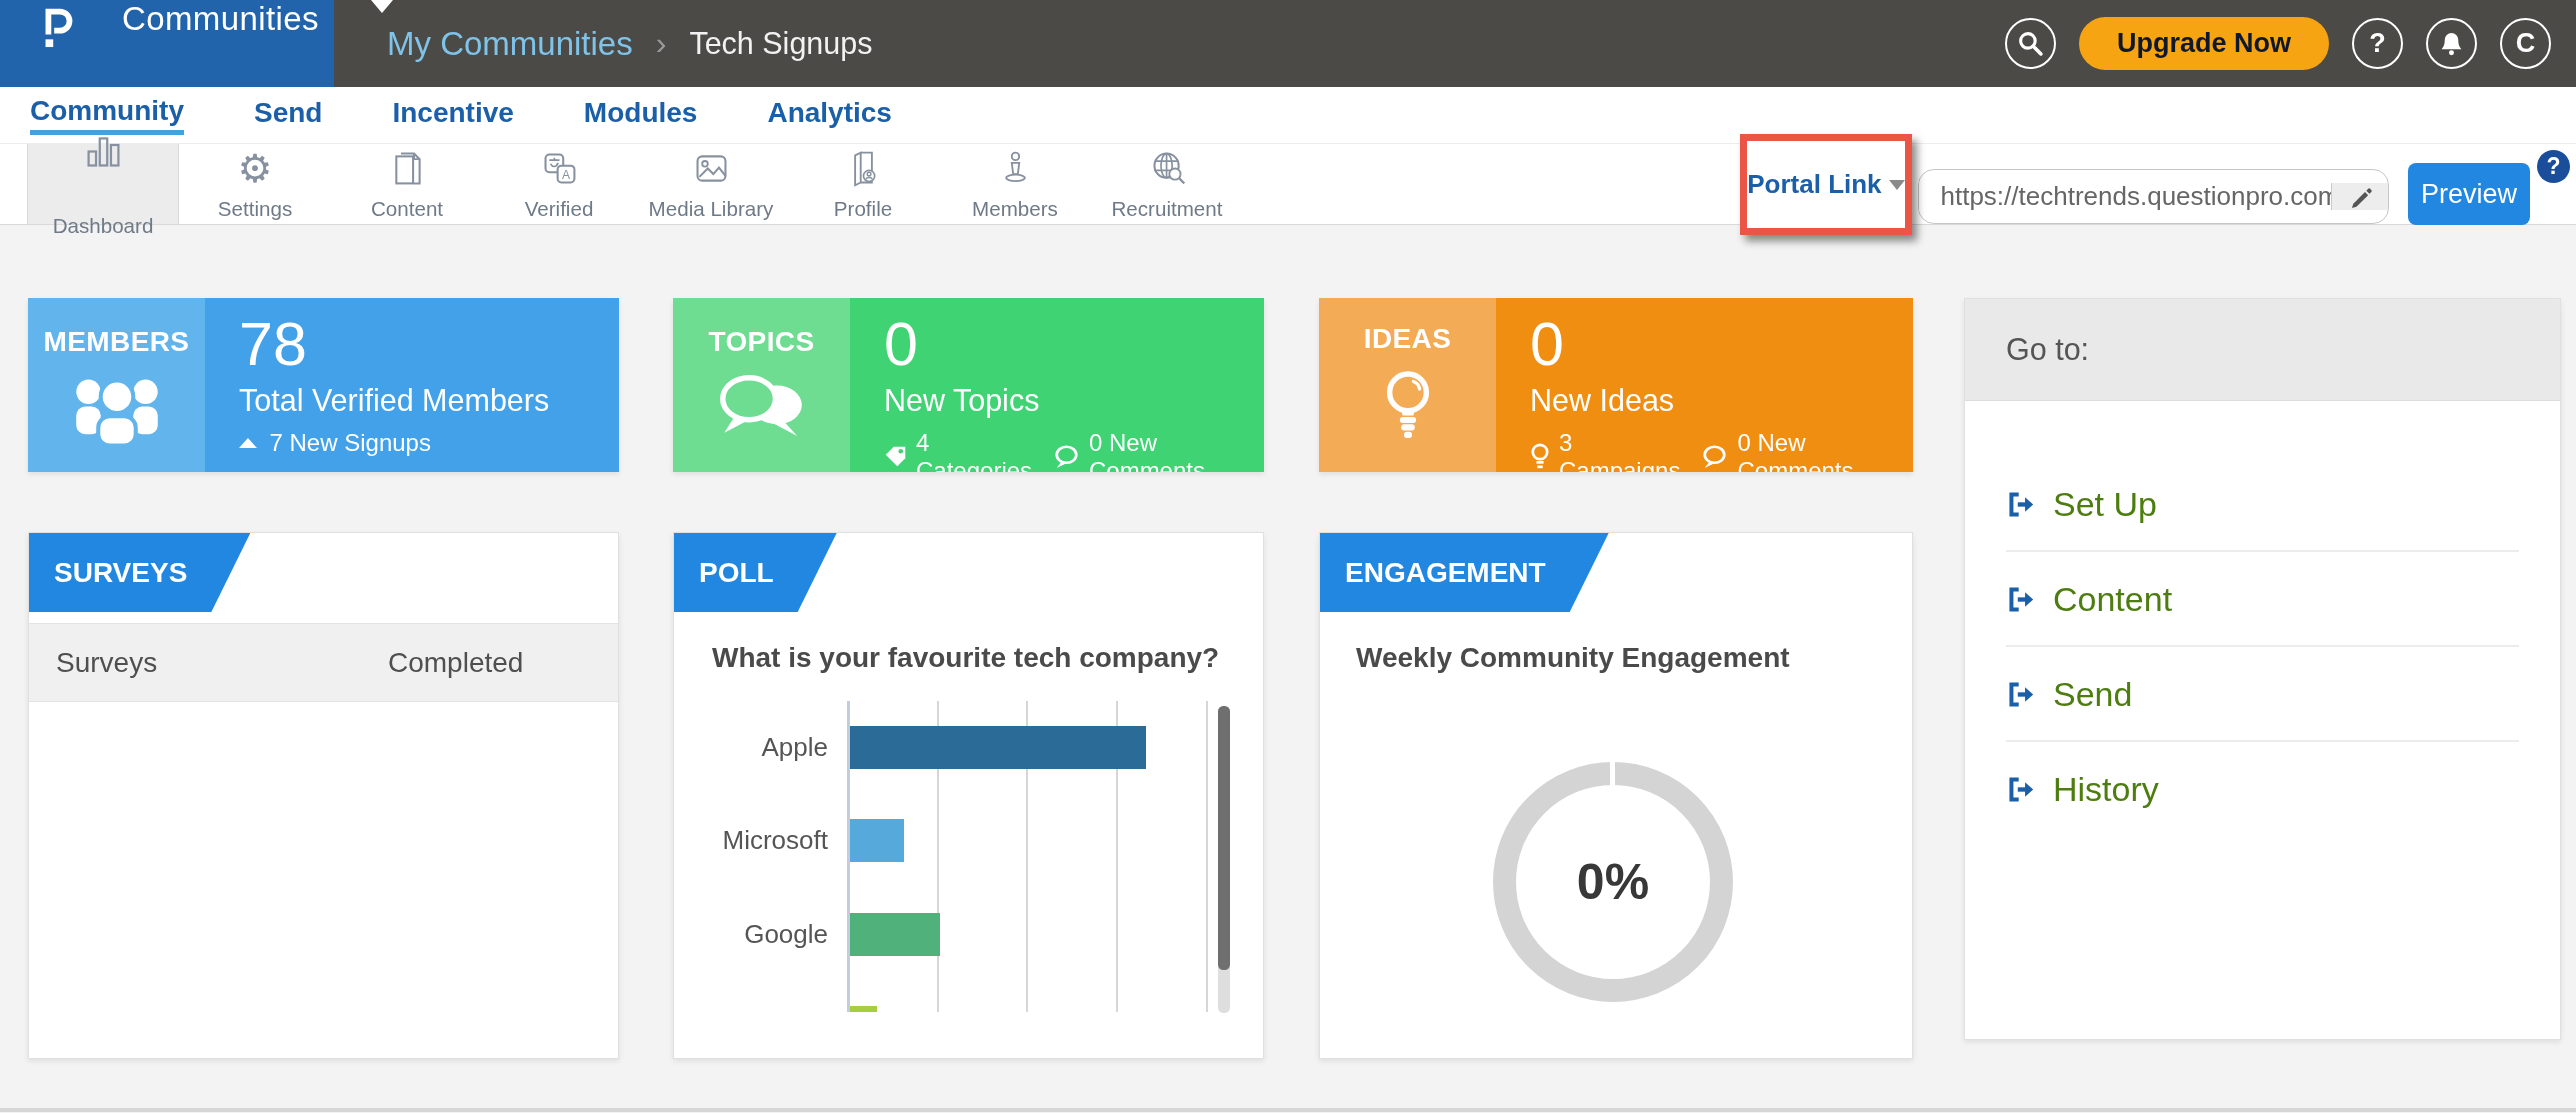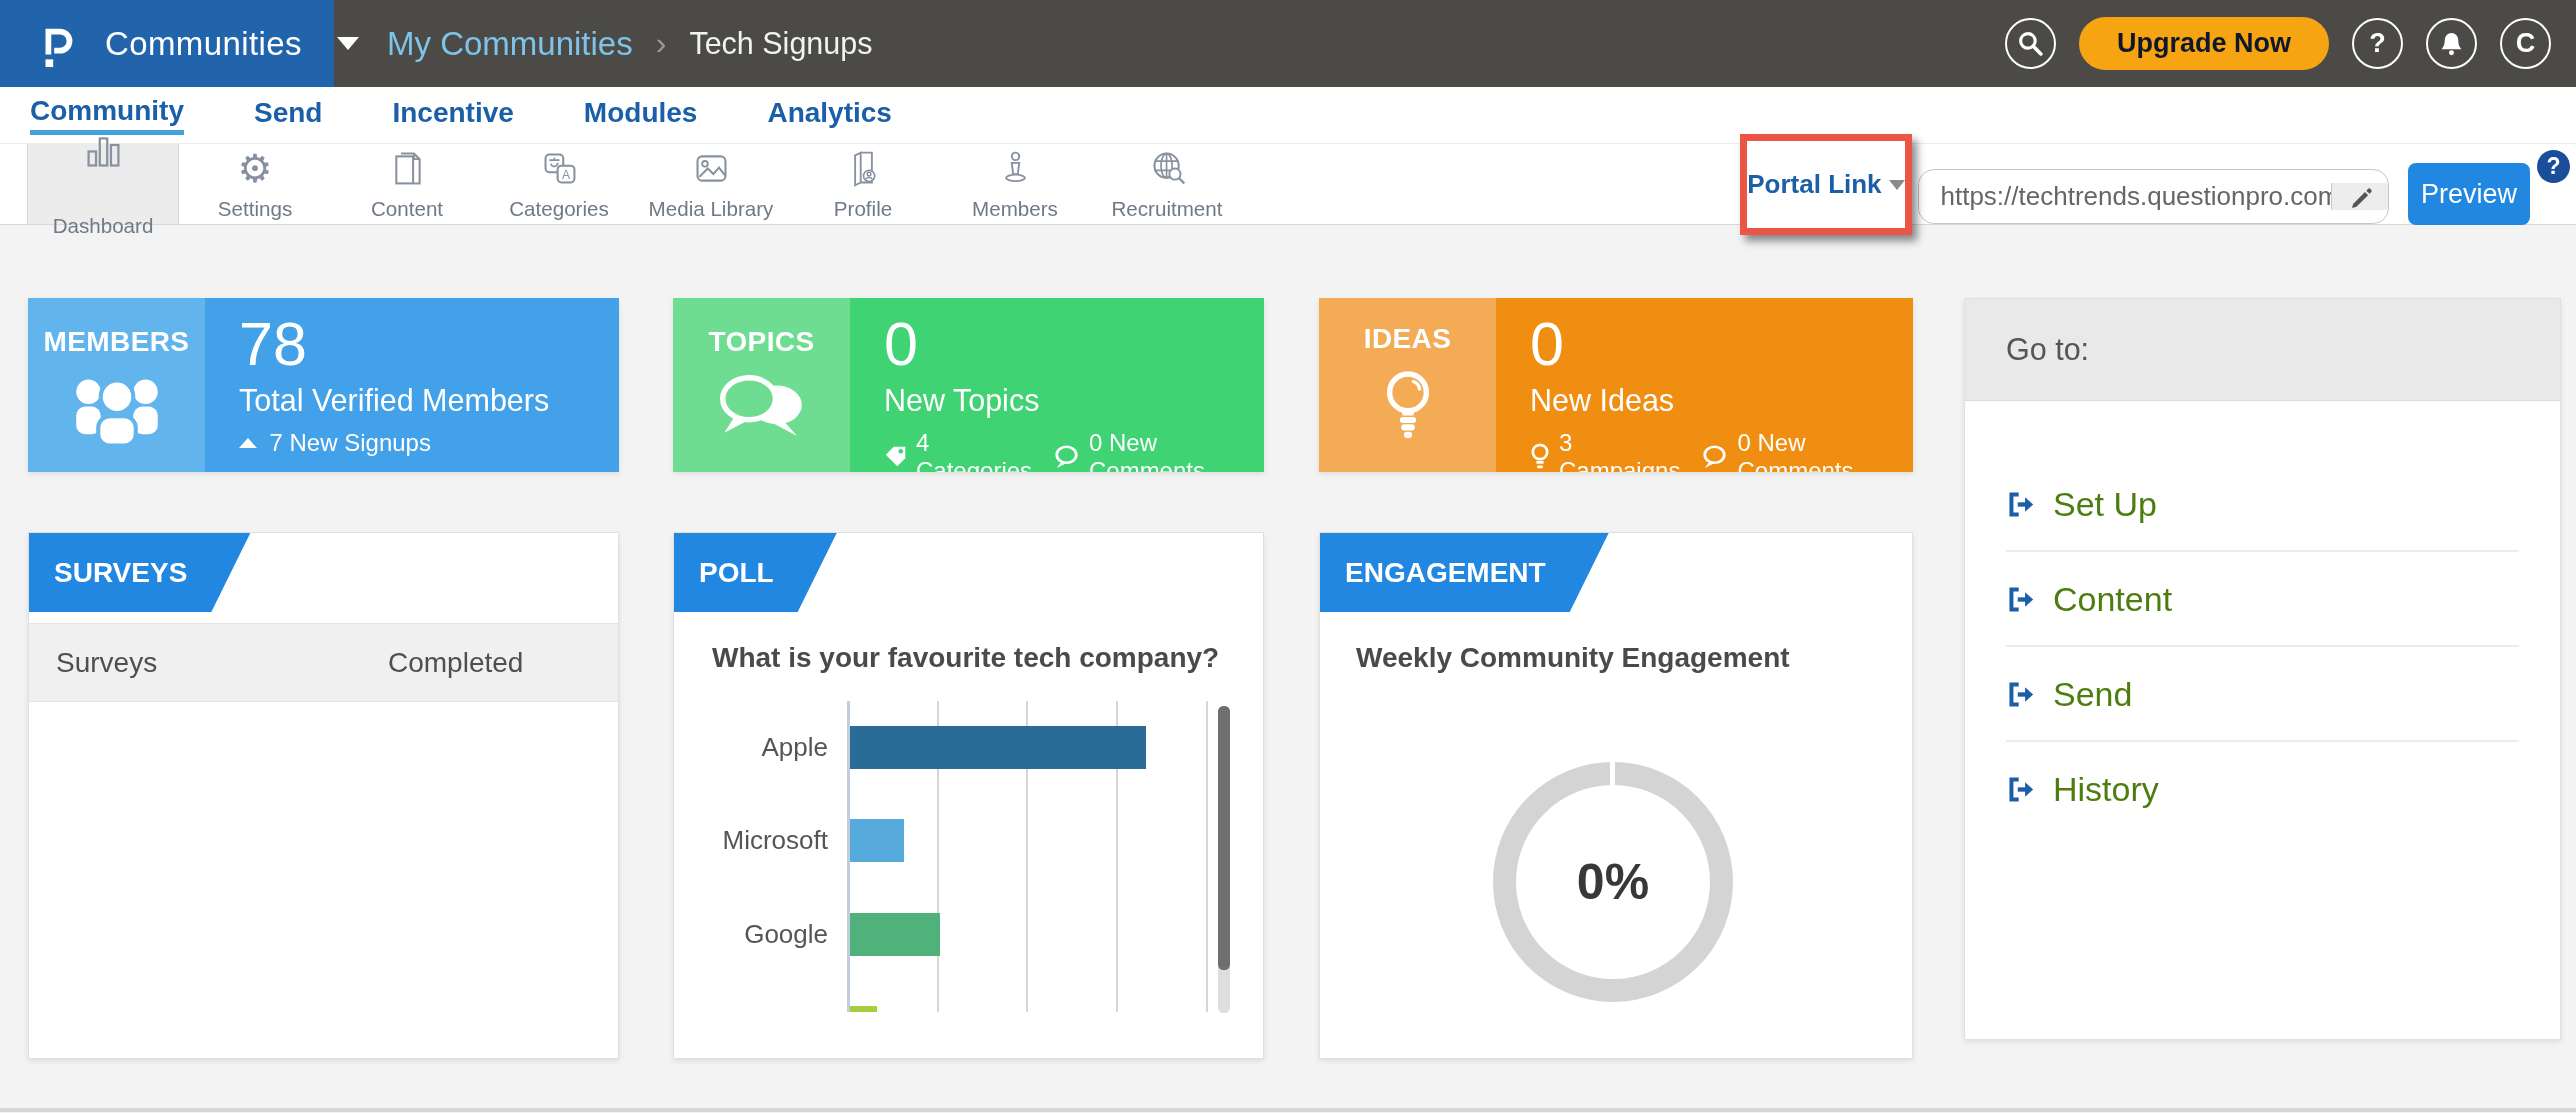--- a/index.html
+++ b/index.html
@@ -5,21 +5,21 @@
   * { margin:0; padding:0; box-sizing:border-box; }
   html,body { background:#e8e8e8; }
   #app {
     position:relative; width:2576px; height:1113px; overflow:hidden;
     background:#f3f3f4; font-family:"Liberation Sans", sans-serif;
   }
   
   .topbar { position:absolute; top:0; left:0; width:100%; height:87px; background:#4b4a47; }
   .logo-box {
     position:absolute; top:0; left:0; width:334px; height:87px; background:#2264ab;
-    display:flex; align-items:center; padding-left:34px; gap:23px; color:#fff; cursor:pointer;
+    display:flex; padding-left:34px; gap:40px; color:#fff; cursor:pointer;
   }
   .product-name { font-size:33px; letter-spacing:0.4px; }
   .caret-down { width:0; height:0; border-left:11.7px solid transparent; border-right:11.7px solid transparent; border-top:13.4px solid #fff; margin-left:12.5px; }
   .breadcrumb { position:absolute; left:387px; top:0; height:87px; display:flex; align-items:center; gap:23px; }
   .bc-parent { color:#7fc3e9; font-size:33px; cursor:pointer; }
   .bc-sep { color:#9a9a9a; font-size:32px; }
   .bc-current { color:#f2f2f2; font-size:30.5px; }
   .header-right { position:absolute; right:25px; top:0; height:87px; display:flex; align-items:center; gap:23px; }
   .hcircle {
     width:51px; height:51px; border:2.7px solid #fff; border-radius:50%; color:#fff;
@@ -176,21 +176,21 @@
     </div>
     <div class="tool-item">
       <span class="tool-ico">
         <svg width="41" height="41" viewBox="0 0 44 44">
             <rect x="7" y="7" width="19" height="19" rx="4" fill="none" stroke="#87919f" stroke-width="2.2"></rect>
             <path d="M11 13 h11 M16.5 10.5 v3 M12.5 17 c2 4 6 4 8-1" fill="none" stroke="#87919f" stroke-width="1.8"></path>
             <rect x="20" y="19" width="18" height="18" rx="4" fill="#fff" stroke="#87919f" stroke-width="2.2"></rect>
             <text x="29" y="33" text-anchor="middle" font-size="13" fill="#87919f" font-family="Liberation Sans, sans-serif">A</text>
           </svg>
       </span>
-      <span class="tool-label">Categories</span>
+      <span class="tool-label">Verified</span>
     </div>
     <div class="tool-item">
       <span class="tool-ico">
         <svg width="41" height="41" viewBox="0 0 44 44">
             <rect x="7" y="9" width="30" height="26" rx="5" fill="none" stroke="#87919f" stroke-width="2.2"></rect>
             <circle cx="15" cy="17" r="3" fill="none" stroke="#87919f" stroke-width="2"></circle>
             <path d="M9 31 l9-9 6 6 6-7 7 9" fill="none" stroke="#87919f" stroke-width="2.2"></path>
           </svg>
       </span>
       <span class="tool-label">Media Library</span>

